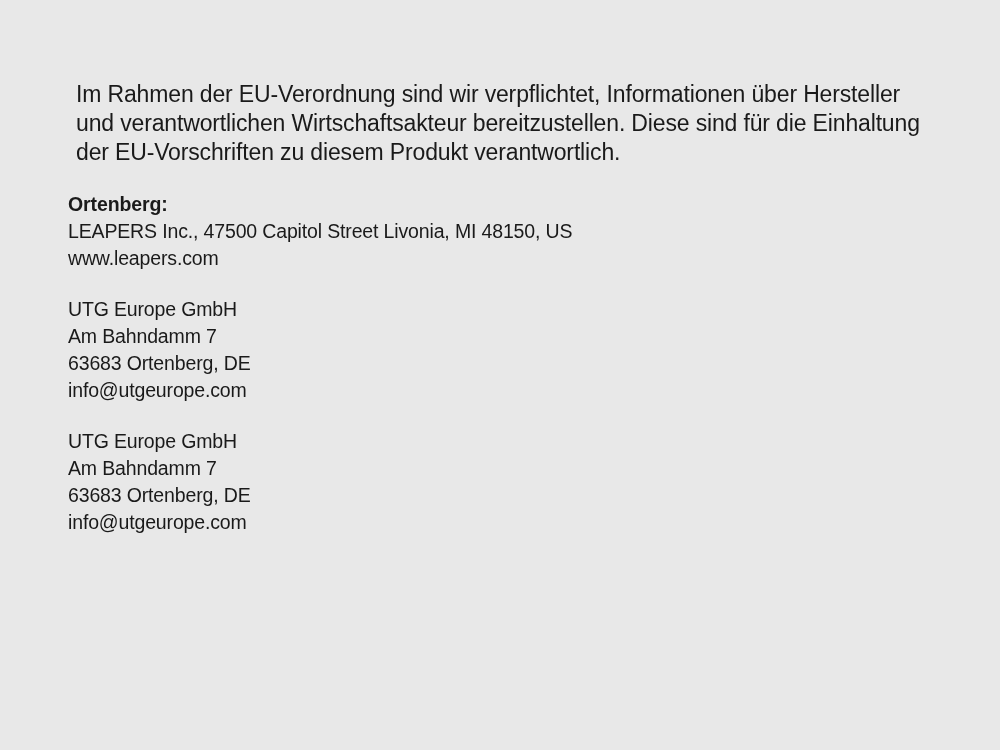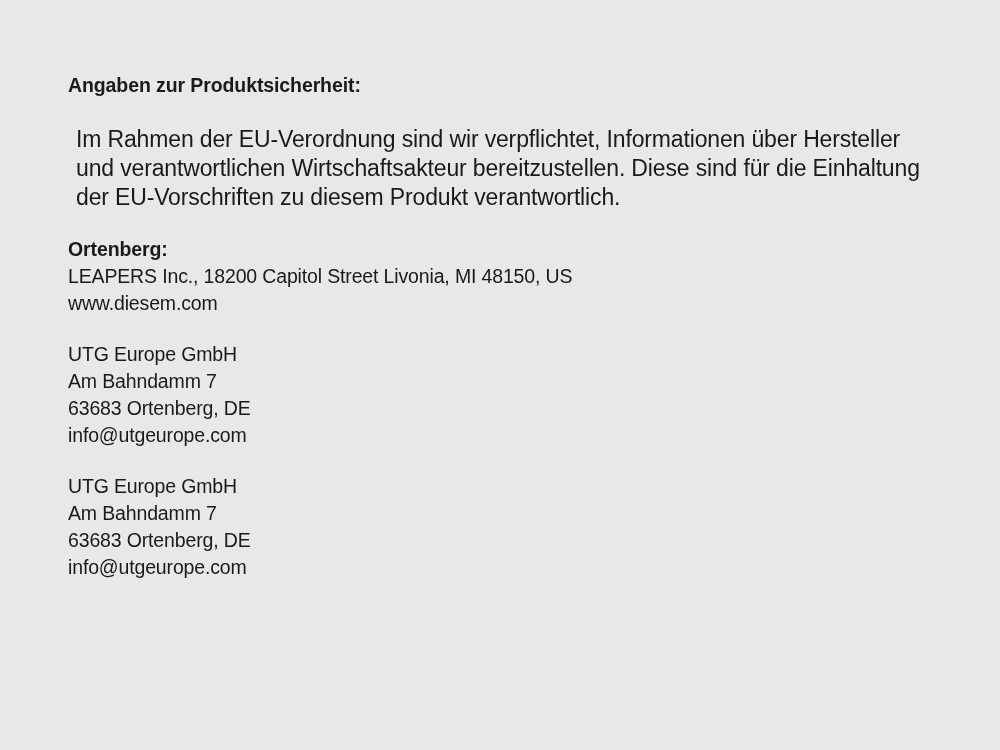--- a/index.html
+++ b/index.html
@@ -57,28 +57,27 @@
   .block {
     margin-top: 24px;
   }
 </style>
 </head>
 <body>
 
 <div class="page">
   <div class="doc">
 
-    <p class="title">Angaben zur Produktsicherheit:</p>
 
     <p class="para">Im Rahmen der EU-Verordnung sind wir verpflichtet, Informationen über Hersteller und verantwortlichen Wirtschaftsakteur bereitzustellen. Diese sind für die Einhaltung der EU-Vorschriften zu diesem Produkt verantwortlich.</p>
 
     <div class="block">
       <p class="heading">Ortenberg:</p>
-      <p class="line">LEAPERS Inc., 18200 Capitol Street Livonia, MI 48150, US</p>
-      <p class="line">www.diesem.com</p>
+      <p class="line">LEAPERS Inc., 47500 Capitol Street Livonia, MI 48150, US</p>
+      <p class="line">www.leapers.com</p>
     </div>
 
     <div class="block">
       <p class="line">UTG Europe GmbH</p>
       <p class="line">Am Bahndamm 7</p>
       <p class="line">63683 Ortenberg, DE</p>
       <p class="line">info@utgeurope.com</p>
     </div>
 
     <div class="block">

